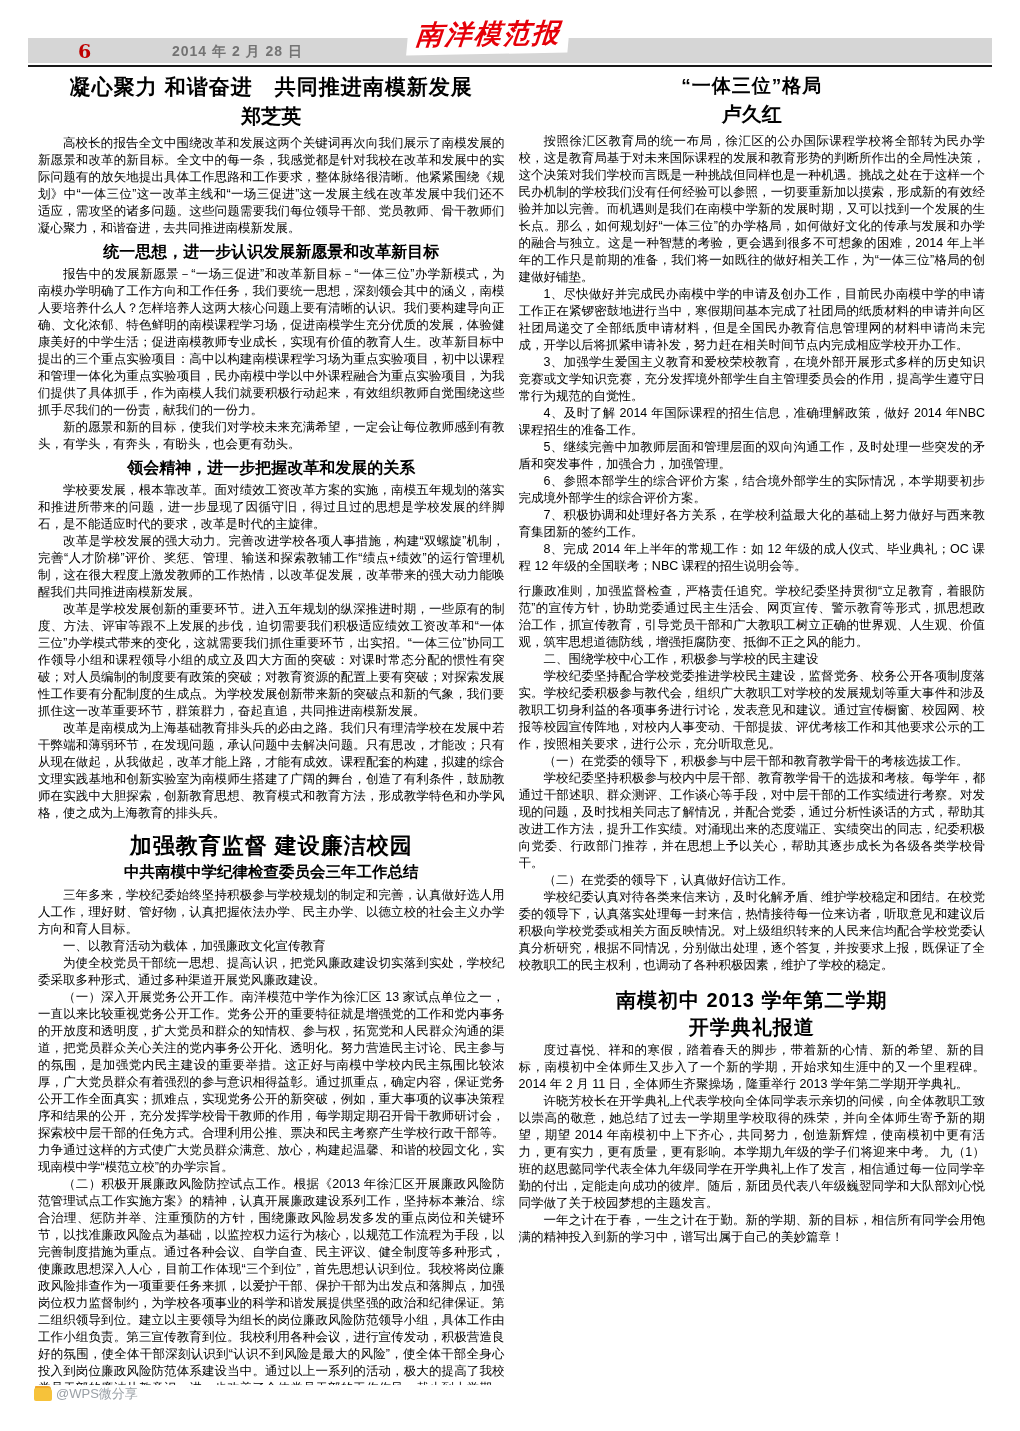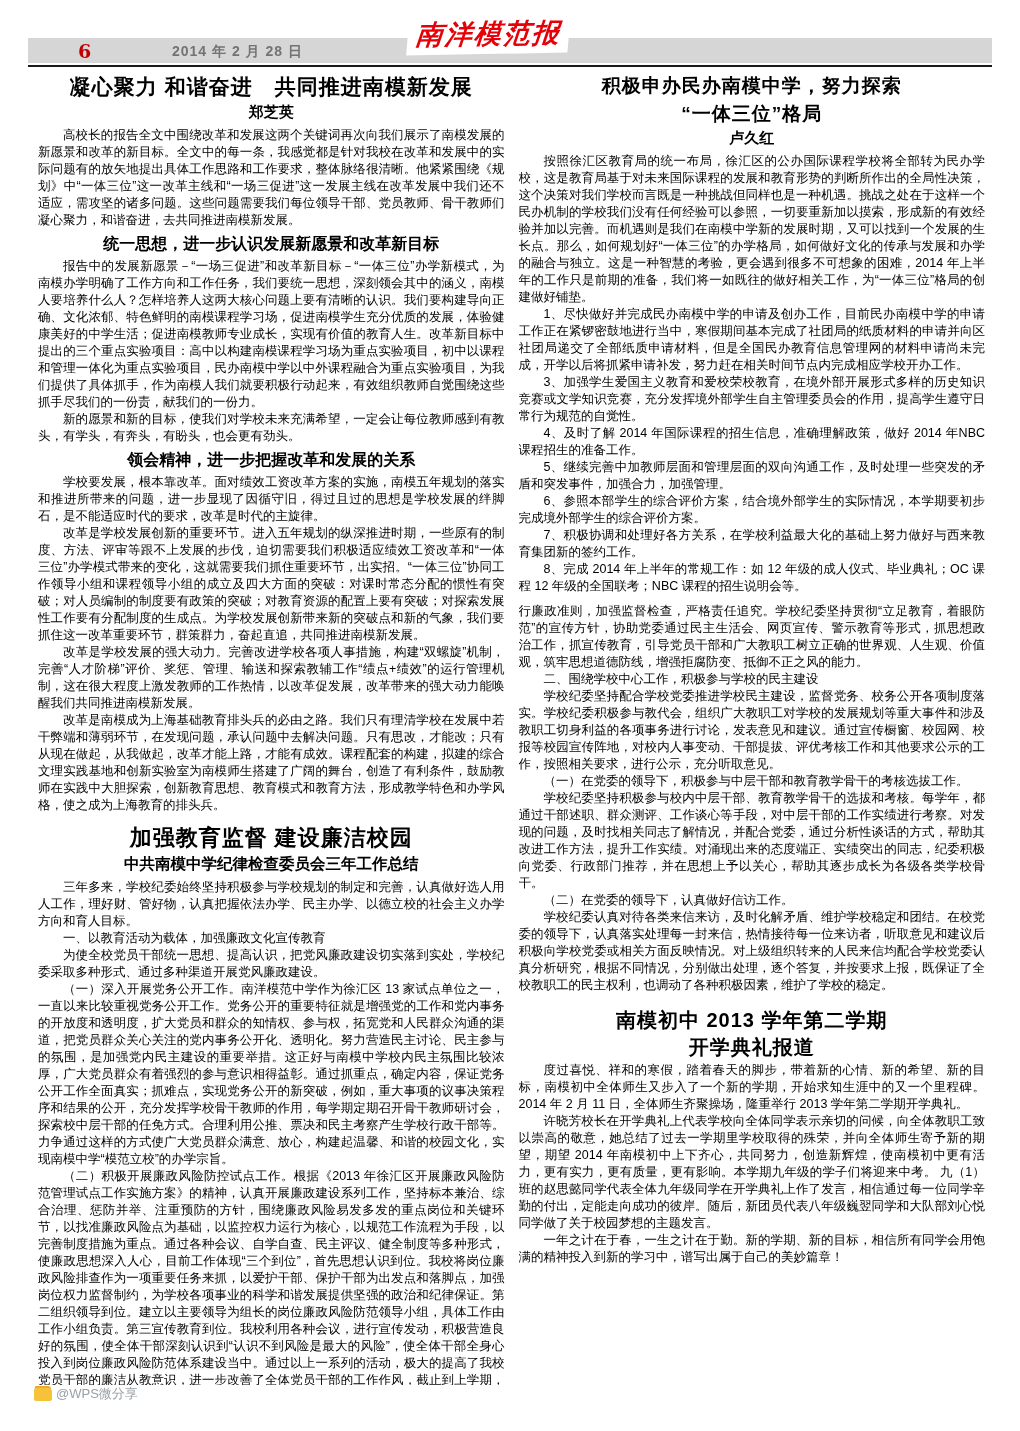--- a/index.html
+++ b/index.html
@@ -50,21 +50,21 @@
   .col { flex: 1 1 0; overflow: hidden; }
   
   .article-title {
     text-align: center; font-weight: bold; font-size: 21px;
     line-height: 1.25; margin: 4px 0 2px 0; letter-spacing: 1px;
   }
   .article-title.two-line { font-size: 19px; margin-bottom: 0; }
   .article-title.mid { font-size: 22px; margin-top: 10px; }
   .article-title.bottom { font-size: 20px; margin-top: 14px; }
   .article-author {
-    text-align: center; font-weight: bold; font-size: 15px;
+    text-align: center; font-weight: bold; font-size: 20px;
     margin: 3px 0 5px 0;
   }
   .article-subtitle {
     text-align: center; font-weight: bold; font-size: 15.5px;
     margin: 2px 0 4px 0;
   }
   .section-heading {
     text-align: center; font-weight: bold; font-size: 16px;
     margin: 5px 0 3px 0;
   }
@@ -110,42 +110,41 @@
         <div class="article-title">凝心聚力 和谐奋进　共同推进南模新发展</div>
         <div class="article-author">郑芝英</div>
         <p class="body-p">高校长的报告全文中围绕改革和发展这两个关键词再次向我们展示了南模发展的新愿景和改革的新目标。全文中的每一条，我感觉都是针对我校在改革和发展中的实际问题有的放矢地提出具体工作思路和工作要求，整体脉络很清晰。他紧紧围绕《规划》中“一体三位”这一改革主线和“一场三促进”这一发展主线在改革发展中我们还不适应，需攻坚的诸多问题。这些问题需要我们每位领导干部、党员教师、骨干教师们凝心聚力，和谐奋进，去共同推进南模新发展。</p>
 
         <div class="section-heading">统一思想，进一步认识发展新愿景和改革新目标</div>
         <p class="body-p">报告中的发展新愿景－“一场三促进”和改革新目标－“一体三位”办学新模式，为南模办学明确了工作方向和工作任务，我们要统一思想，深刻领会其中的涵义，南模人要培养什么人？怎样培养人这两大核心问题上要有清晰的认识。我们要构建导向正确、文化浓郁、特色鲜明的南模课程学习场，促进南模学生充分优质的发展，体验健康美好的中学生活；促进南模教师专业成长，实现有价值的教育人生。改革新目标中提出的三个重点实验项目：高中以构建南模课程学习场为重点实验项目，初中以课程和管理一体化为重点实验项目，民办南模中学以中外课程融合为重点实验项目，为我们提供了具体抓手，作为南模人我们就要积极行动起来，有效组织教师自觉围绕这些抓手尽我们的一份责，献我们的一份力。</p>
         <p class="body-p">新的愿景和新的目标，使我们对学校未来充满希望，一定会让每位教师感到有教头，有学头，有奔头，有盼头，也会更有劲头。</p>
 
         <div class="section-heading">领会精神，进一步把握改革和发展的关系</div>
         <p class="body-p">学校要发展，根本靠改革。面对绩效工资改革方案的实施，南模五年规划的落实和推进所带来的问题，进一步显现了因循守旧，得过且过的思想是学校发展的绊脚石，是不能适应时代的要求，改革是时代的主旋律。</p>
+        <p class="body-p">改革是学校发展的强大动力。完善改进学校各项人事措施，构建“双螺旋”机制，完善“人才阶梯”评价、奖惩、管理、输送和探索教辅工作“绩点+绩效”的运行管理机制，这在很大程度上激发教师的工作热情，以改革促发展，改革带来的强大动力能唤醒我们共同推进南模新发展。</p>
         <p class="body-p">改革是学校发展创新的重要环节。进入五年规划的纵深推进时期，一些原有的制度、方法、评审等跟不上发展的步伐，迫切需要我们积极适应绩效工资改革和“一体三位”办学模式带来的变化，这就需要我们抓住重要环节，出实招。“一体三位”协同工作领导小组和课程领导小组的成立及四大方面的突破：对课时常态分配的惯性有突破；对人员编制的制度要有政策的突破；对教育资源的配置上要有突破；对探索发展性工作要有分配制度的生成点。为学校发展创新带来新的突破点和新的气象，我们要抓住这一改革重要环节，群策群力，奋起直追，共同推进南模新发展。</p>
-        <p class="body-p">改革是学校发展的强大动力。完善改进学校各项人事措施，构建“双螺旋”机制，完善“人才阶梯”评价、奖惩、管理、输送和探索教辅工作“绩点+绩效”的运行管理机制，这在很大程度上激发教师的工作热情，以改革促发展，改革带来的强大动力能唤醒我们共同推进南模新发展。</p>
         <p class="body-p">改革是南模成为上海基础教育排头兵的必由之路。我们只有理清学校在发展中若干弊端和薄弱环节，在发现问题，承认问题中去解决问题。只有思改，才能改；只有从现在做起，从我做起，改革才能上路，才能有成效。课程配套的构建，拟建的综合文理实践基地和创新实验室为南模师生搭建了广阔的舞台，创造了有利条件，鼓励教师在实践中大胆探索，创新教育思想、教育模式和教育方法，形成教学特色和办学风格，使之成为上海教育的排头兵。</p>
       </div>
 
       <div class="article">
         <div class="article-title mid">加强教育监督  建设廉洁校园</div>
         <div class="article-subtitle">中共南模中学纪律检查委员会三年工作总结</div>
         <p class="body-p">三年多来，学校纪委始终坚持积极参与学校规划的制定和完善，认真做好选人用人工作，理好财、管好物，认真把握依法办学、民主办学、以德立校的社会主义办学方向和育人目标。</p>
         <p class="body-p">一、以教育活动为载体，加强廉政文化宣传教育</p>
         <p class="body-p">为使全校党员干部统一思想、提高认识，把党风廉政建设切实落到实处，学校纪委采取多种形式、通过多种渠道开展党风廉政建设。</p>
         <p class="body-p">（一）深入开展党务公开工作。南洋模范中学作为徐汇区 13 家试点单位之一，一直以来比较重视党务公开工作。党务公开的重要特征就是增强党的工作和党内事务的开放度和透明度，扩大党员和群众的知情权、参与权，拓宽党和人民群众沟通的渠道，把党员群众关心关注的党内事务公开化、透明化。努力营造民主讨论、民主参与的氛围，是加强党内民主建设的重要举措。这正好与南模中学校内民主氛围比较浓厚，广大党员群众有着强烈的参与意识相得益彰。通过抓重点，确定内容，保证党务公开工作全面真实；抓难点，实现党务公开的新突破，例如，重大事项的议事决策程序和结果的公开，充分发挥学校骨干教师的作用，每学期定期召开骨干教师研讨会，探索校中层干部的任免方式。合理利用公推、票决和民主考察产生学校行政干部等。力争通过这样的方式使广大党员群众满意、放心，构建起温馨、和谐的校园文化，实现南模中学“模范立校”的办学宗旨。</p>
         <p class="body-p">（二）积极开展廉政风险防控试点工作。根据《2013 年徐汇区开展廉政风险防范管理试点工作实施方案》的精神，认真开展廉政建设系列工作，坚持标本兼治、综合治理、惩防并举、注重预防的方针，围绕廉政风险易发多发的重点岗位和关键环节，以找准廉政风险点为基础，以监控权力运行为核心，以规范工作流程为手段，以完善制度措施为重点。通过各种会议、自学自查、民主评议、健全制度等多种形式，使廉政思想深入人心，目前工作体现“三个到位”，首先思想认识到位。我校将岗位廉政风险排查作为一项重要任务来抓，以爱护干部、保护干部为出发点和落脚点，加强岗位权力监督制约，为学校各项事业的科学和谐发展提供坚强的政治和纪律保证。第二组织领导到位。建立以主要领导为组长的岗位廉政风险防范领导小组，具体工作由工作小组负责。第三宣传教育到位。我校利用各种会议，进行宣传发动，积极营造良好的氛围，使全体干部深刻认识到“认识不到风险是最大的风险”，使全体干部全身心投入到岗位廉政风险防范体系建设当中。通过以上一系列的活动，极大的提高了我校党员干部的廉洁从教意识，进一步改善了全体党员干部的工作作风，截止到上学期，我校党员干部群体可以说是风清气正，无任何违纪事件发生。我校正在逐步形成内部管理有制度，岗位操作有标准，出现问题能纠正，事后考核有依据的风险防范管理体系。广大干部也树立了良好的廉政形象，做出了良好的表率，为我校的岗位廉政风险防范试点工作开了一个好头。</p>
 
       </div>
 
     </div>
 
     <div class="col">
 
       <div class="article">
-        <div class="article-title two-line">积极申办民办南模中学，努力探索</div>
         <div class="article-title two-line">“一体三位”格局</div>
         <div class="article-author">卢久红</div>
         <p class="body-p">按照徐汇区教育局的统一布局，徐汇区的公办国际课程学校将全部转为民办学校，这是教育局基于对未来国际课程的发展和教育形势的判断所作出的全局性决策，这个决策对我们学校而言既是一种挑战但同样也是一种机遇。挑战之处在于这样一个民办机制的学校我们没有任何经验可以参照，一切要重新加以摸索，形成新的有效经验并加以完善。而机遇则是我们在南模中学新的发展时期，又可以找到一个发展的生长点。那么，如何规划好“一体三位”的办学格局，如何做好文化的传承与发展和办学的融合与独立。这是一种智慧的考验，更会遇到很多不可想象的困难，2014 年上半年的工作只是前期的准备，我们将一如既往的做好相关工作，为“一体三位”格局的创建做好铺垫。</p>
         <p class="body-p">1、尽快做好并完成民办南模中学的申请及创办工作，目前民办南模中学的申请工作正在紧锣密鼓地进行当中，寒假期间基本完成了社团局的纸质材料的申请并向区社团局递交了全部纸质申请材料，但是全国民办教育信息管理网的材料申请尚未完成，开学以后将抓紧申请补发，努力赶在相关时间节点内完成相应学校开办工作。</p>
         <p class="body-p">3、加强学生爱国主义教育和爱校荣校教育，在境外部开展形式多样的历史知识竞赛或文学知识竞赛，充分发挥境外部学生自主管理委员会的作用，提高学生遵守日常行为规范的自觉性。</p>
         <p class="body-p">4、及时了解 2014 年国际课程的招生信息，准确理解政策，做好 2014 年NBC 课程招生的准备工作。</p>
         <p class="body-p">5、继续完善中加教师层面和管理层面的双向沟通工作，及时处理一些突发的矛盾和突发事件，加强合力，加强管理。</p>
         <p class="body-p">6、参照本部学生的综合评价方案，结合境外部学生的实际情况，本学期要初步完成境外部学生的综合评价方案。</p>
         <p class="body-p">7、积极协调和处理好各方关系，在学校利益最大化的基础上努力做好与西来教育集团新的签约工作。</p>
         <p class="body-p">8、完成 2014 年上半年的常规工作：如 12 年级的成人仪式、毕业典礼；OC 课程 12 年级的全国联考；NBC 课程的招生说明会等。</p>

